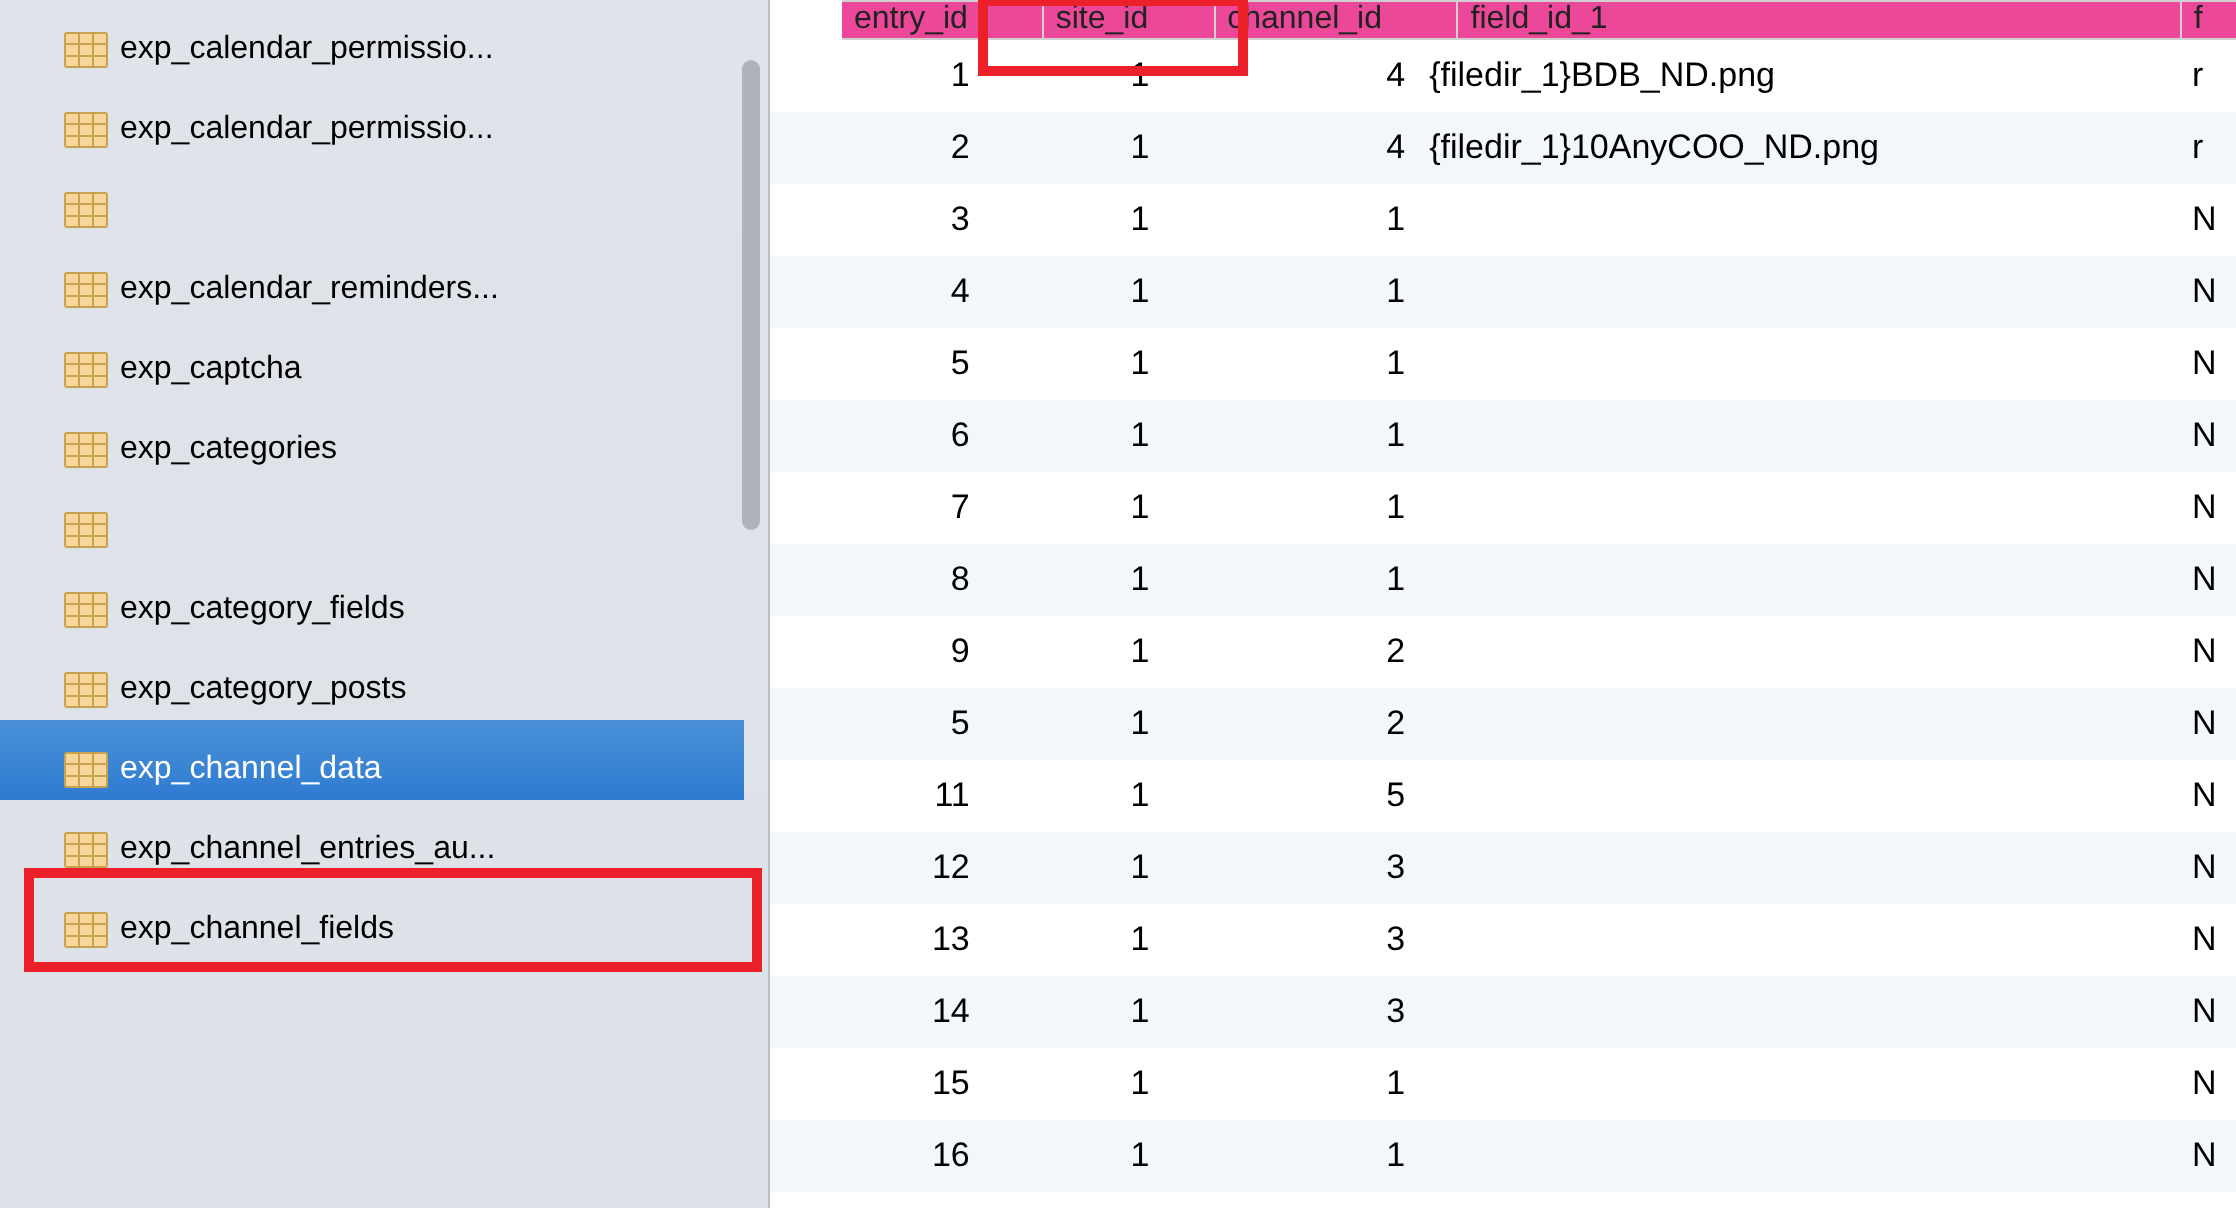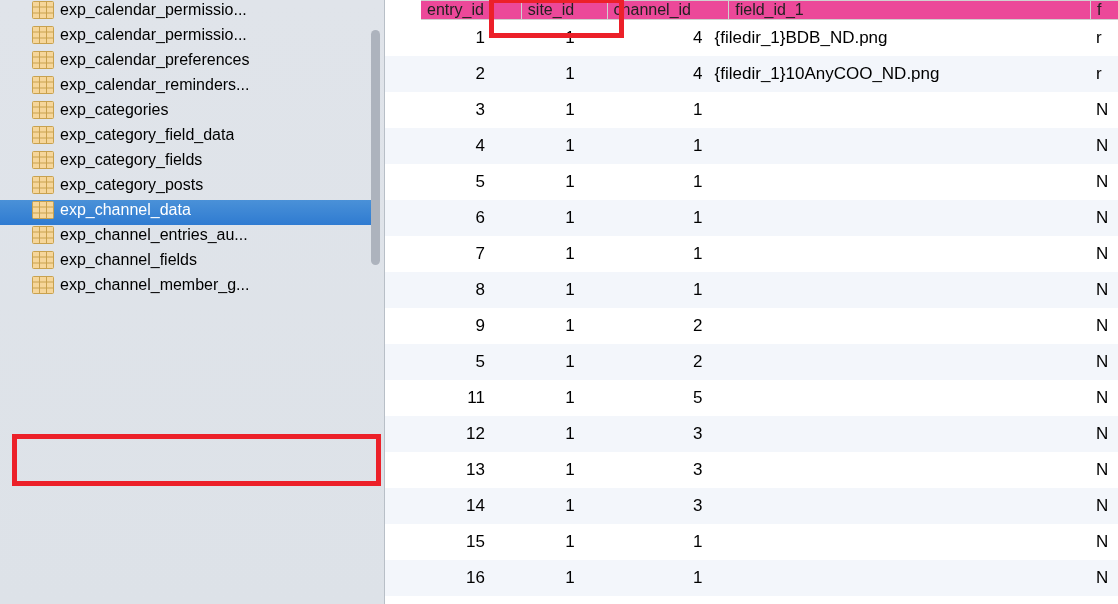--- a/index.html
+++ b/index.html
@@ -29,21 +29,21 @@
   }
   .sidebar-list {
     list-style: none;
     margin: 0;
     padding: 0;
     width: 372px;
   }
   .sidebar-item {
     display: flex;
     align-items: center;
-    padding: 1px 4px 6px 32px;
+    padding: 16px 4px 6px 32px;
     cursor: default;
     white-space: nowrap;
     overflow: hidden;
     text-overflow: ellipsis;
   }
   .sidebar-item.selected {
     background: linear-gradient(to bottom, #4a91d8, #2f7bd1);
     color: #fff;
     align-items: flex-end;
   }
@@ -159,21 +159,20 @@
         <li class="sidebar-item">
           <span class="table-icon">
             <svg viewBox="0 0 22 18" width="22" height="18">
               <rect x="0.5" y="0.5" width="21" height="17" rx="1" fill="#f6d69a" stroke="#c9a24f"></rect>
               <line x1="0.5" y1="6" x2="21.5" y2="6" stroke="#c9a24f"></line>
               <line x1="0.5" y1="12" x2="21.5" y2="12" stroke="#c9a24f"></line>
               <line x1="7.5" y1="0.5" x2="7.5" y2="17.5" stroke="#c9a24f"></line>
               <line x1="14.5" y1="0.5" x2="14.5" y2="17.5" stroke="#c9a24f"></line>
             </svg>
           </span>
-          <span class="sidebar-label">exp_calendar_preferences</span>
         </li>
         <li class="sidebar-item">
           <span class="table-icon">
             <svg viewBox="0 0 22 18" width="22" height="18">
               <rect x="0.5" y="0.5" width="21" height="17" rx="1" fill="#f6d69a" stroke="#c9a24f"></rect>
               <line x1="0.5" y1="6" x2="21.5" y2="6" stroke="#c9a24f"></line>
               <line x1="0.5" y1="12" x2="21.5" y2="12" stroke="#c9a24f"></line>
               <line x1="7.5" y1="0.5" x2="7.5" y2="17.5" stroke="#c9a24f"></line>
               <line x1="14.5" y1="0.5" x2="14.5" y2="17.5" stroke="#c9a24f"></line>
             </svg>
@@ -183,33 +182,44 @@
         <li class="sidebar-item">
           <span class="table-icon">
             <svg viewBox="0 0 22 18" width="22" height="18">
               <rect x="0.5" y="0.5" width="21" height="17" rx="1" fill="#f6d69a" stroke="#c9a24f"></rect>
               <line x1="0.5" y1="6" x2="21.5" y2="6" stroke="#c9a24f"></line>
               <line x1="0.5" y1="12" x2="21.5" y2="12" stroke="#c9a24f"></line>
               <line x1="7.5" y1="0.5" x2="7.5" y2="17.5" stroke="#c9a24f"></line>
               <line x1="14.5" y1="0.5" x2="14.5" y2="17.5" stroke="#c9a24f"></line>
             </svg>
           </span>
+          <span class="sidebar-label">exp_captcha</span>
+        </li>
+        <li class="sidebar-item">
+          <span class="table-icon">
+            <svg viewBox="0 0 22 18" width="22" height="18">
+              <rect x="0.5" y="0.5" width="21" height="17" rx="1" fill="#f6d69a" stroke="#c9a24f"></rect>
+              <line x1="0.5" y1="6" x2="21.5" y2="6" stroke="#c9a24f"></line>
+              <line x1="0.5" y1="12" x2="21.5" y2="12" stroke="#c9a24f"></line>
+              <line x1="7.5" y1="0.5" x2="7.5" y2="17.5" stroke="#c9a24f"></line>
+              <line x1="14.5" y1="0.5" x2="14.5" y2="17.5" stroke="#c9a24f"></line>
+            </svg>
+          </span>
           <span class="sidebar-label">exp_categories</span>
         </li>
         <li class="sidebar-item">
           <span class="table-icon">
             <svg viewBox="0 0 22 18" width="22" height="18">
               <rect x="0.5" y="0.5" width="21" height="17" rx="1" fill="#f6d69a" stroke="#c9a24f"></rect>
               <line x1="0.5" y1="6" x2="21.5" y2="6" stroke="#c9a24f"></line>
               <line x1="0.5" y1="12" x2="21.5" y2="12" stroke="#c9a24f"></line>
               <line x1="7.5" y1="0.5" x2="7.5" y2="17.5" stroke="#c9a24f"></line>
               <line x1="14.5" y1="0.5" x2="14.5" y2="17.5" stroke="#c9a24f"></line>
             </svg>
           </span>
-          <span class="sidebar-label">exp_category_field_data</span>
         </li>
         <li class="sidebar-item">
           <span class="table-icon">
             <svg viewBox="0 0 22 18" width="22" height="18">
               <rect x="0.5" y="0.5" width="21" height="17" rx="1" fill="#f6d69a" stroke="#c9a24f"></rect>
               <line x1="0.5" y1="6" x2="21.5" y2="6" stroke="#c9a24f"></line>
               <line x1="0.5" y1="12" x2="21.5" y2="12" stroke="#c9a24f"></line>
               <line x1="7.5" y1="0.5" x2="7.5" y2="17.5" stroke="#c9a24f"></line>
               <line x1="14.5" y1="0.5" x2="14.5" y2="17.5" stroke="#c9a24f"></line>
             </svg>
@@ -256,32 +266,20 @@
           <span class="table-icon">
             <svg viewBox="0 0 22 18" width="22" height="18">
               <rect x="0.5" y="0.5" width="21" height="17" rx="1" fill="#f6d69a" stroke="#c9a24f"></rect>
               <line x1="0.5" y1="6" x2="21.5" y2="6" stroke="#c9a24f"></line>
               <line x1="0.5" y1="12" x2="21.5" y2="12" stroke="#c9a24f"></line>
               <line x1="7.5" y1="0.5" x2="7.5" y2="17.5" stroke="#c9a24f"></line>
               <line x1="14.5" y1="0.5" x2="14.5" y2="17.5" stroke="#c9a24f"></line>
             </svg>
           </span>
           <span class="sidebar-label">exp_channel_fields</span>
-        </li>
-        <li class="sidebar-item">
-          <span class="table-icon">
-            <svg viewBox="0 0 22 18" width="22" height="18">
-              <rect x="0.5" y="0.5" width="21" height="17" rx="1" fill="#f6d69a" stroke="#c9a24f"></rect>
-              <line x1="0.5" y1="6" x2="21.5" y2="6" stroke="#c9a24f"></line>
-              <line x1="0.5" y1="12" x2="21.5" y2="12" stroke="#c9a24f"></line>
-              <line x1="7.5" y1="0.5" x2="7.5" y2="17.5" stroke="#c9a24f"></line>
-              <line x1="14.5" y1="0.5" x2="14.5" y2="17.5" stroke="#c9a24f"></line>
-            </svg>
-          </span>
-          <span class="sidebar-label">exp_channel_member_g...</span>
         </li>
       </ul>
     <div class="sidebar-scrollbar"></div>
   </div>
   <div class="main">
     <div class="col-headers" id="col-headers">
         <div class="col-header c-entry">
           <span>entry_id</span>
         </div>
         <div class="col-header c-site">

